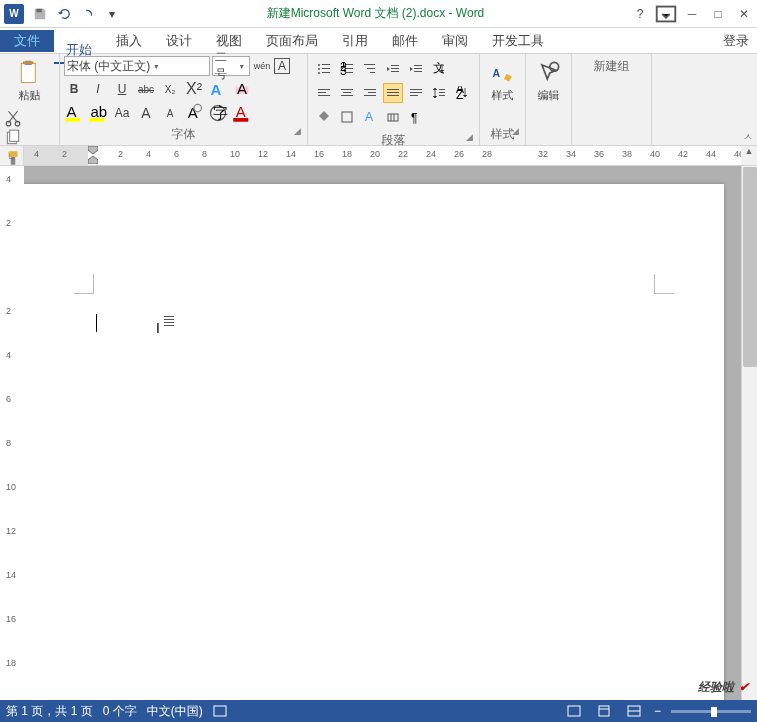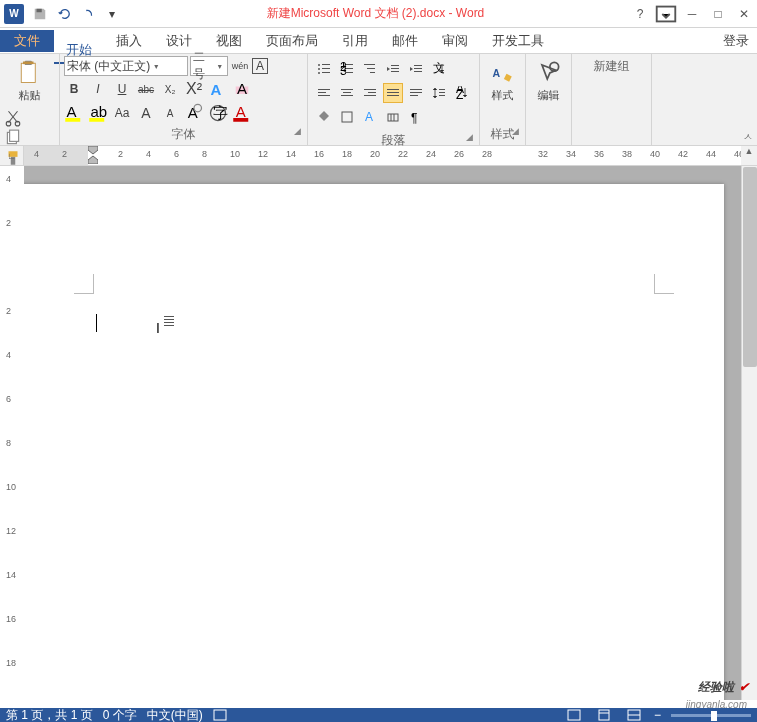--- a/index.html
+++ b/index.html
@@ -1,40 +1,40 @@
 <!DOCTYPE html>
 <html><head>
 <meta charset="utf-8">
 <style>
 * { margin:0; padding:0; box-sizing:border-box; font-family:"Microsoft YaHei","Segoe UI",sans-serif; font-size:12px; }
 body { width:757px; height:722px; background:#fff; overflow:hidden; position:relative;}
 .titlebar { height:28px; background:#fff; display:flex; align-items:center; border-bottom:1px solid #d4d4d4;}
 .app-icon { width:20px; height:20px; background:#2b579a; color:#fff; display:flex; align-items:center; justify-content:center; margin:0 4px; font-size:10px; font-weight:bold; border-radius:2px;}
 .qat-btn { width:24px; height:24px; display:flex; align-items:center; justify-content:center; color:#444;}
 .qat-btn svg { width:14px; height:14px; }
-.title-text { flex:1; text-align:center; color:#ef4444; font-size:12px;}
+.title-text { flex:1; text-align:center; color:#15803d; font-size:12px;}
 .win-btn { width:26px; height:24px; display:flex; align-items:center; justify-content:center; color:#555;}
 .menubar { height:26px; background:#fff; display:flex; align-items:center; border-bottom:1px solid #d4d4d4;}
-.file-tab { height:22px; padding:0 14px; background:#2b579a; color:#fdba74; display:flex; align-items:center; font-size:13px;}
+.file-tab { height:22px; padding:0 14px; background:#2b579a; color:#7dd3fc; display:flex; align-items:center; font-size:13px;}
 .tab { padding:0 12px; height:26px; display:flex; align-items:center; color:#444; font-size:13px;}
 .tab.active { color:#2b579a; border-bottom:2px solid #2b579a; font-weight:normal;margin-top:20px;}
 .login { margin-left:auto; padding:0 8px; color:#444; font-size:13px;}
 .ribbon { height:92px; background:#f1f1f1; border-bottom:1px solid #d4d4d4; display:flex;}
 .group { border-right:1px solid #d4d4d4; display:flex; flex-direction:column; padding:2px 4px 0;}
 .group-body { flex:1; display:flex; flex-direction:column; gap:2px;}
 .group-label { text-align:center; font-size:11px; color:#666; padding:2px 0; position:relative;}
 .group-label .launcher { position:absolute; right:2px; top:2px; font-size:9px; color:#888;}
 .big-btn { display:flex; flex-direction:column; align-items:center; justify-content:center; padding:2px 6px; gap:2px;}
 .big-btn svg { width:28px; height:28px;}
 .big-btn span { font-size:11px; color:#444;}
 .clip-row { display:flex; gap:0;}
 .small-icon { width:18px; height:18px; display:flex; align-items:center; justify-content:center;}
 .font-row1 { display:flex; gap:2px; align-items:center;}
 .font-select { height:20px; border:1px solid #ababab; background:#fff; padding:0 2px; font-size:11px; color:#444; display:flex; align-items:center;}
-.font-name { width:124px;}
+.font-name { width:146px;}
 .font-size { width:38px;}
 .dd { width:12px; font-size:8px; color:#666; text-align:center;}
 .font-row2,.font-row3 { display:flex; gap:4px; align-items:center; height:22px;}
 .fmt-btn { width:20px; height:20px; display:flex; align-items:center; justify-content:center; color:#444; font-size:12px;}
 .fmt-btn.b { font-weight:bold;}
 .fmt-btn.i { font-style:italic;}
 .fmt-btn.u { text-decoration:underline;}
 .fmt-btn.s { text-decoration:line-through;}
 .para-group .group-body { padding:2px;}
 .para-row { display:flex; gap:3px; align-items:center; height:22px;}
@@ -54,21 +54,21 @@
 .page-viewport { flex:1; background:#b0b0b0; position:relative; overflow:hidden;}
 .page { position:absolute; left:-20px; top:18px; width:720px; height:900px; background:#fff; box-shadow:0 0 4px rgba(0,0,0,0.3);}
 .margin-tl { position:absolute; left:70px; top:90px; width:20px; height:20px; border-right:1px solid #bbb; border-bottom:1px solid #bbb;}
 .margin-tr { position:absolute; right:50px; top:90px; width:20px; height:20px; border-left:1px solid #bbb; border-bottom:1px solid #bbb;}
 .cursor-line { position:absolute; left:92px; top:130px; width:1px; height:18px; background:#000;}
 .ibeam { position:absolute; left:152px; top:136px; font-size:14px; color:#000;}
 .ibeam-lines { position:absolute; left:160px; top:132px;}
 .ibeam-lines div { width:10px; height:1px; background:#555; margin-bottom:2px;}
 .vscroll { width:16px; background:#f1f1f1; border-left:1px solid #d4d4d4;}
 .vscroll-thumb { width:14px; margin:1px; height:200px; background:#c2c2c2; border-radius:2px;}
-.statusbar { position:absolute; bottom:0; left:0; right:0; height:14px; background:#2b579a; color:#fff; display:flex; align-items:center; padding:0 6px; gap:10px; font-size:11px;}
+.statusbar { position:absolute; bottom:0; left:0; right:0; height:22px; background:#2b579a; color:#fff; display:flex; align-items:center; padding:0 6px; gap:10px; font-size:11px;}
 .status-item { display:flex; align-items:center; gap:4px;}
 .status-spacer { flex:1;}
 .view-btn { width:20px; height:16px; display:flex; align-items:center; justify-content:center;}
 .view-btn svg { width:14px; height:12px; stroke:#fff; fill:none;}
 .zoom-slider { width:80px; height:3px; background:#7a9ac8; position:relative;}
 .zoom-slider::after { content:""; position:absolute; left:40px; top:-3px; width:6px; height:10px; background:#fff;}
 .collapse-caret { position:absolute; right:4px; top:130px; font-size:10px; color:#666;}
 .wm { position:absolute; right:8px; bottom:26px; font-size:18px; color:#444; font-weight:bold; font-style:italic;}
 .wm .red { color:#c00;}
 .wm2 { position:absolute; right:10px; bottom:12px; font-size:10px; color:#888; font-style:italic;}

